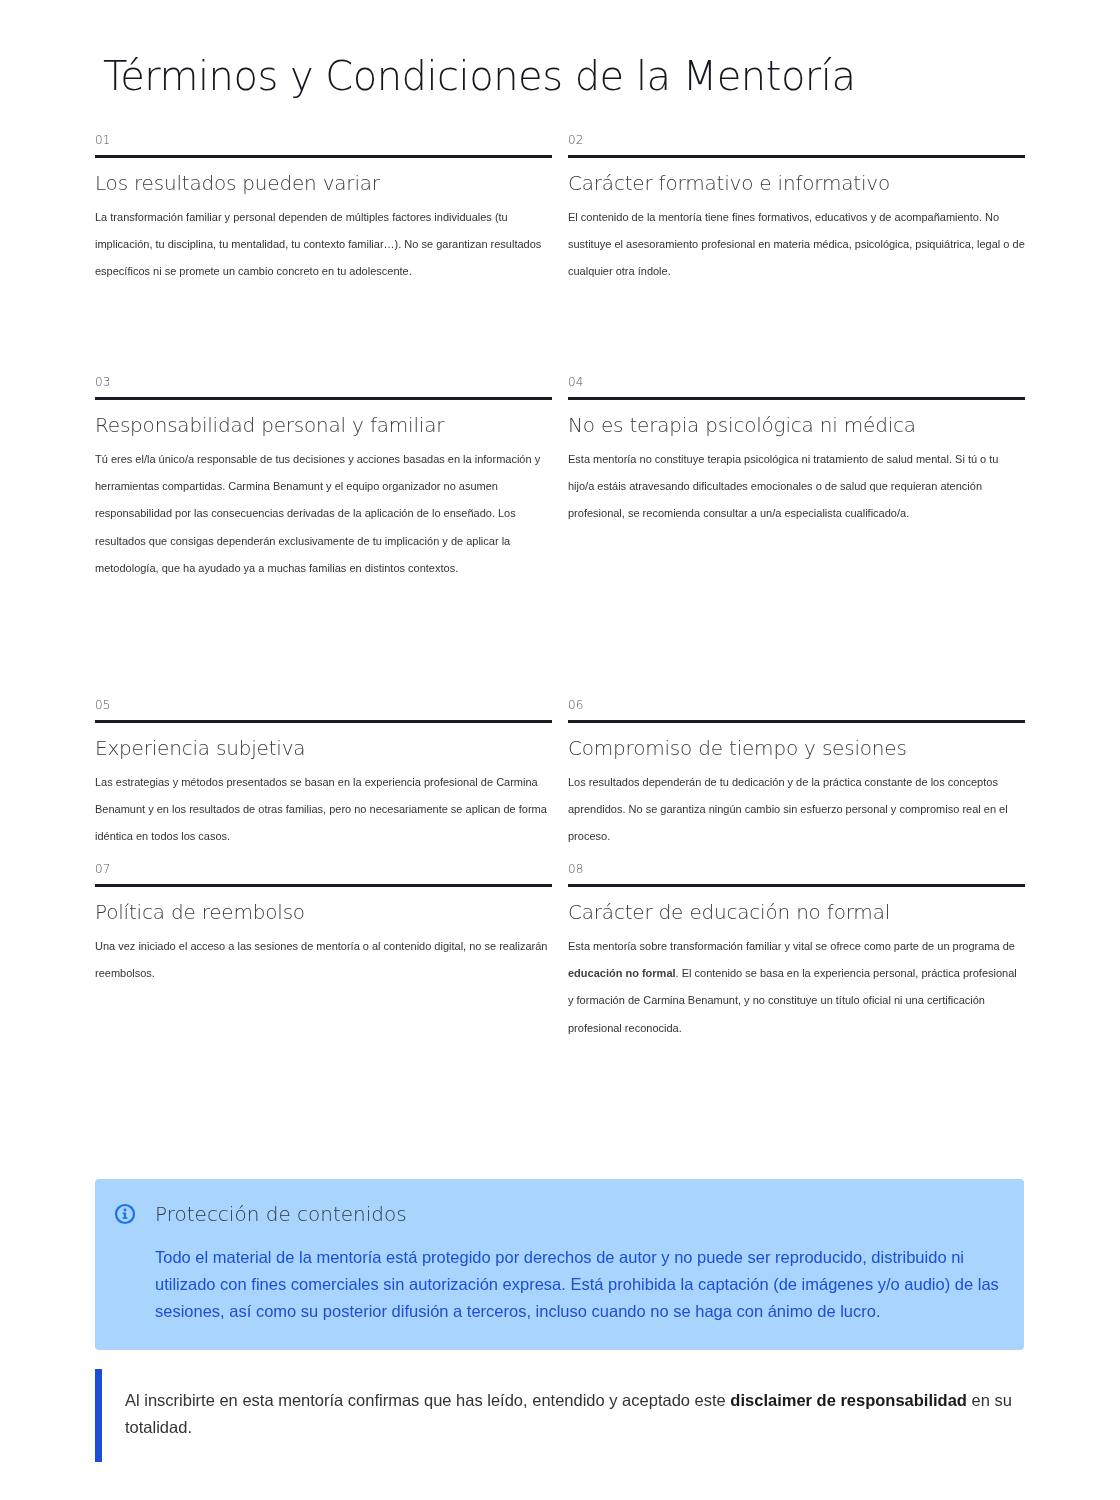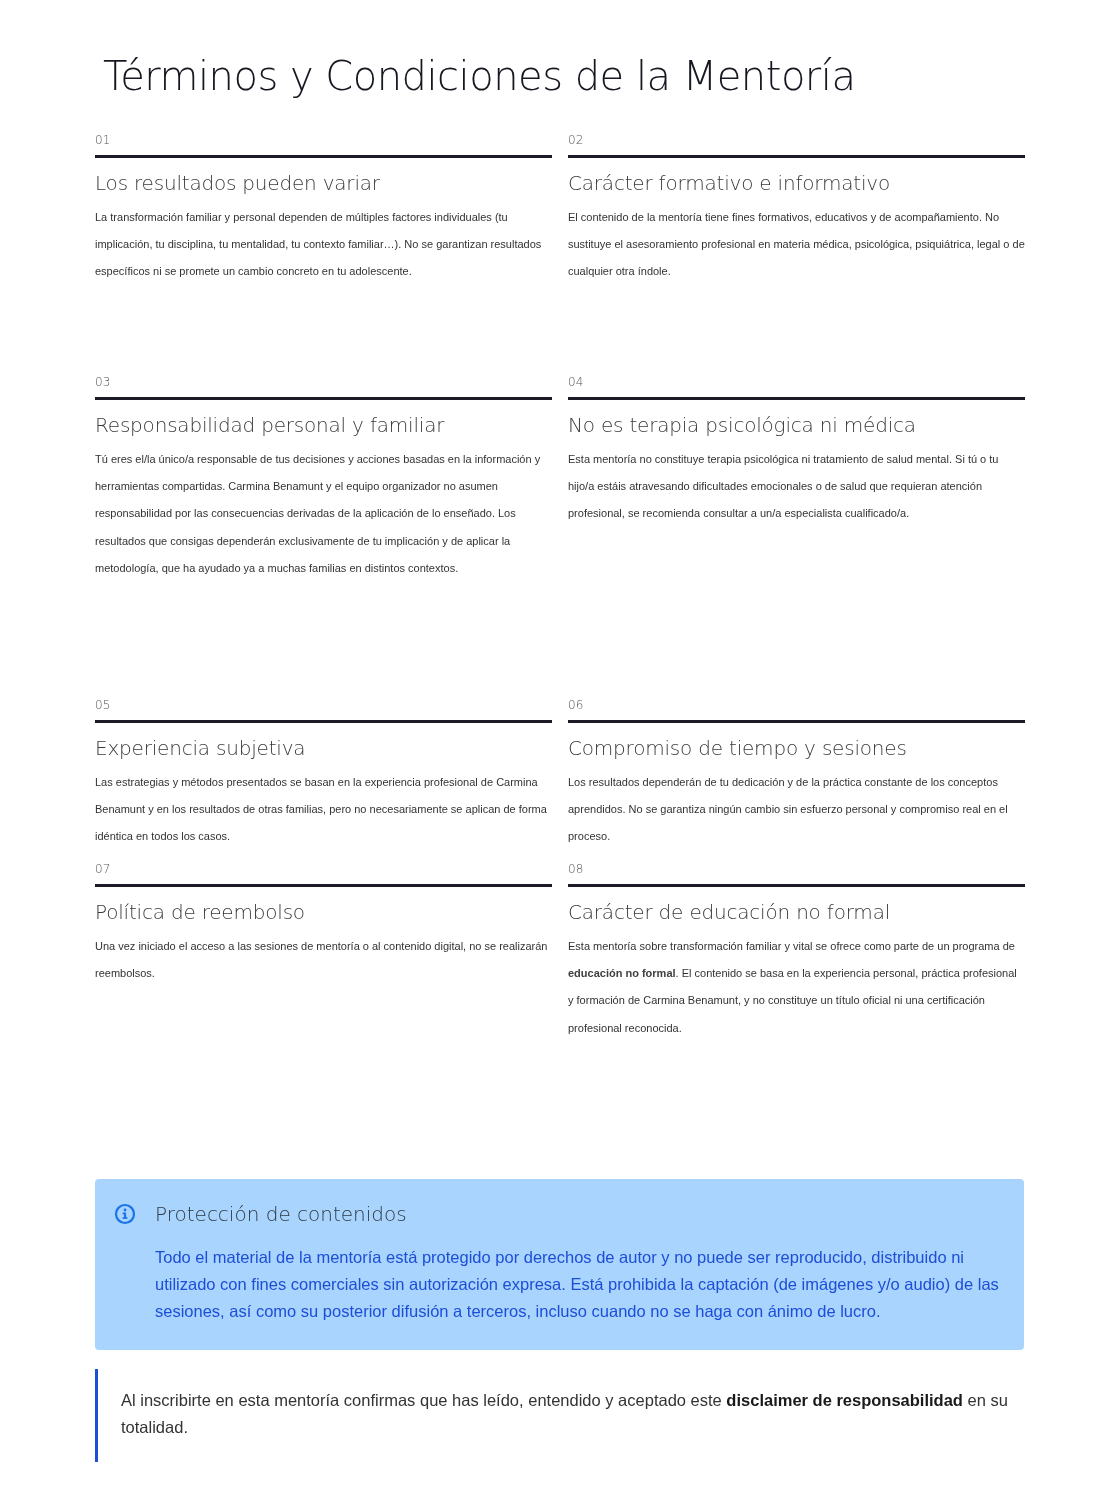--- a/index.html
+++ b/index.html
@@ -111,21 +111,21 @@
     line-height: 27.2px;
     color: #1d4ed8;
   }
 
   .confirm-quote {
     position: absolute;
     left: 0;
     top: 1369px;
     width: 929px;
     height: 93px;
-    border-left: 3px solid #1d4ed8;
+    border-left: 7px solid #1d4ed8;
     box-sizing: border-box;
   }
   .confirm-text {
     position: absolute;
     left: 23px;
     top: 18px;
     width: 905px;
     font-family: "Liberation Sans", sans-serif;
     font-size: 16.5px;
     line-height: 27.2px;

